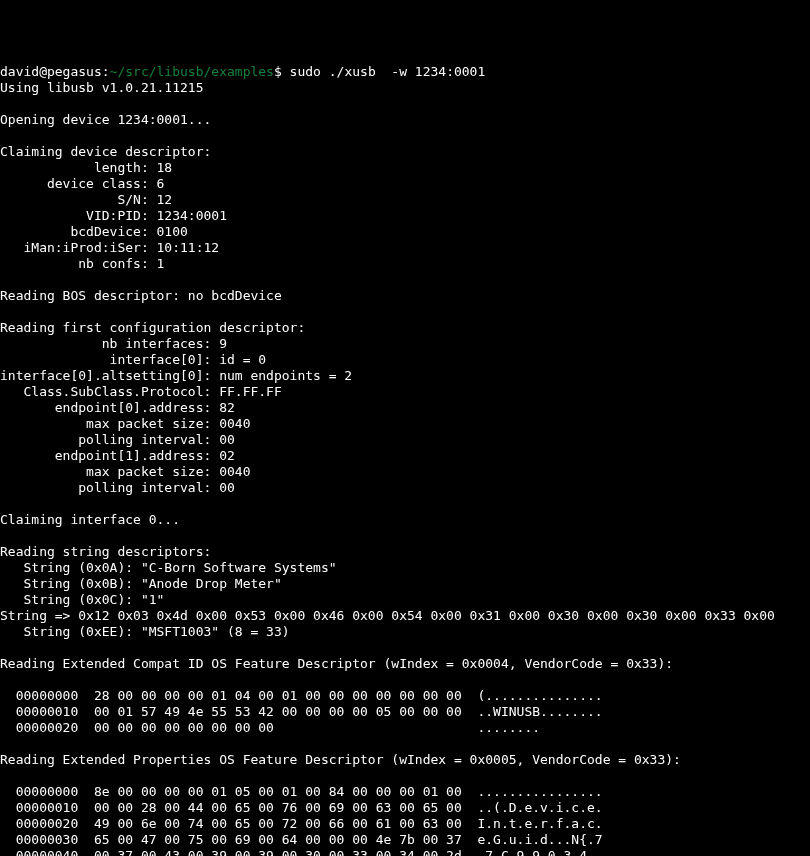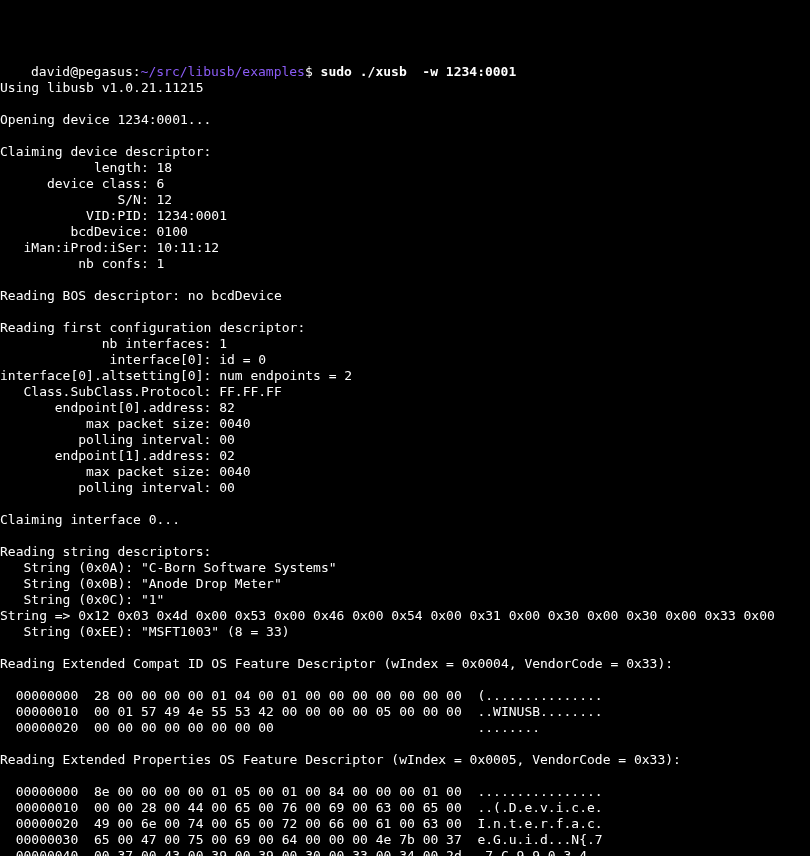--- a/index.html
+++ b/index.html
@@ -8,23 +8,23 @@
     background: #000;
     color: #fff;
     font-family: "DejaVu Sans Mono", "Liberation Mono", Consolas, monospace;
     font-size: 13px;
     line-height: 16px;
     width: 810px;
     height: 856px;
     overflow: hidden;
     white-space: pre;
   }
-  .prompt-user { color: #fff; margin-left: 31px; }
-  .prompt-path { color: #8b5cf6; }
-  .prompt-cmd  { color: #fff; font-weight: bold; }
+  .prompt-user { color: #fff; }
+  .prompt-path { color: #15803d; }
+  .prompt-cmd  { color: #fff; }
   .terminal {
     padding: 0px 0 0 0;
   }
 </style>
 </head>
 <body>
 
 
 <div class="terminal"><span><span class="prompt-user">david@pegasus</span><span>:</span><span class="prompt-path">~/src/libusb/examples</span><span>$ </span><span class="prompt-cmd">sudo ./xusb  -w 1234:0001</span></span>
 <span>Using libusb v1.0.21.11215</span>
@@ -36,21 +36,21 @@
 <span>      device class: 6</span>
 <span>               S/N: 12</span>
 <span>           VID:PID: 1234:0001</span>
 <span>         bcdDevice: 0100</span>
 <span>   iMan:iProd:iSer: 10:11:12</span>
 <span>          nb confs: 1</span>
 <span></span>
 <span>Reading BOS descriptor: no bcdDevice</span>
 <span></span>
 <span>Reading first configuration descriptor:</span>
-<span>             nb interfaces: 1</span>
+<span>             nb interfaces: 9</span>
 <span>              interface[0]: id = 0</span>
 <span>interface[0].altsetting[0]: num endpoints = 2</span>
 <span>   Class.SubClass.Protocol: FF.FF.FF</span>
 <span>       endpoint[0].address: 82</span>
 <span>           max packet size: 0040</span>
 <span>          polling interval: 00</span>
 <span>       endpoint[1].address: 02</span>
 <span>           max packet size: 0040</span>
 <span>          polling interval: 00</span>
 <span></span>

